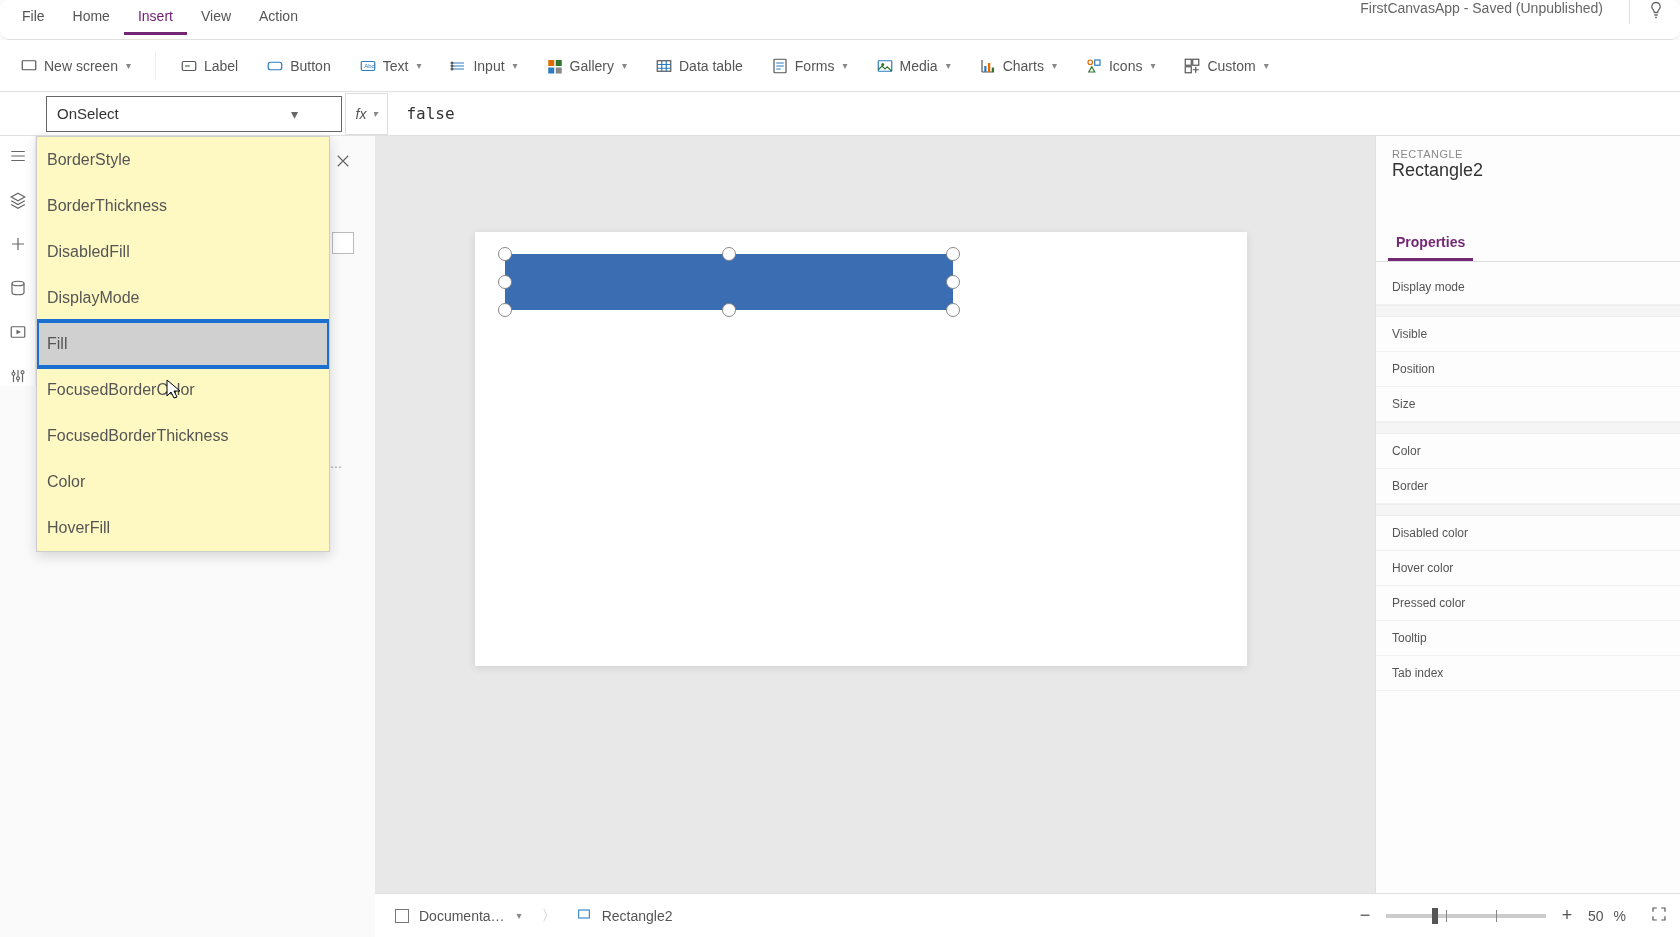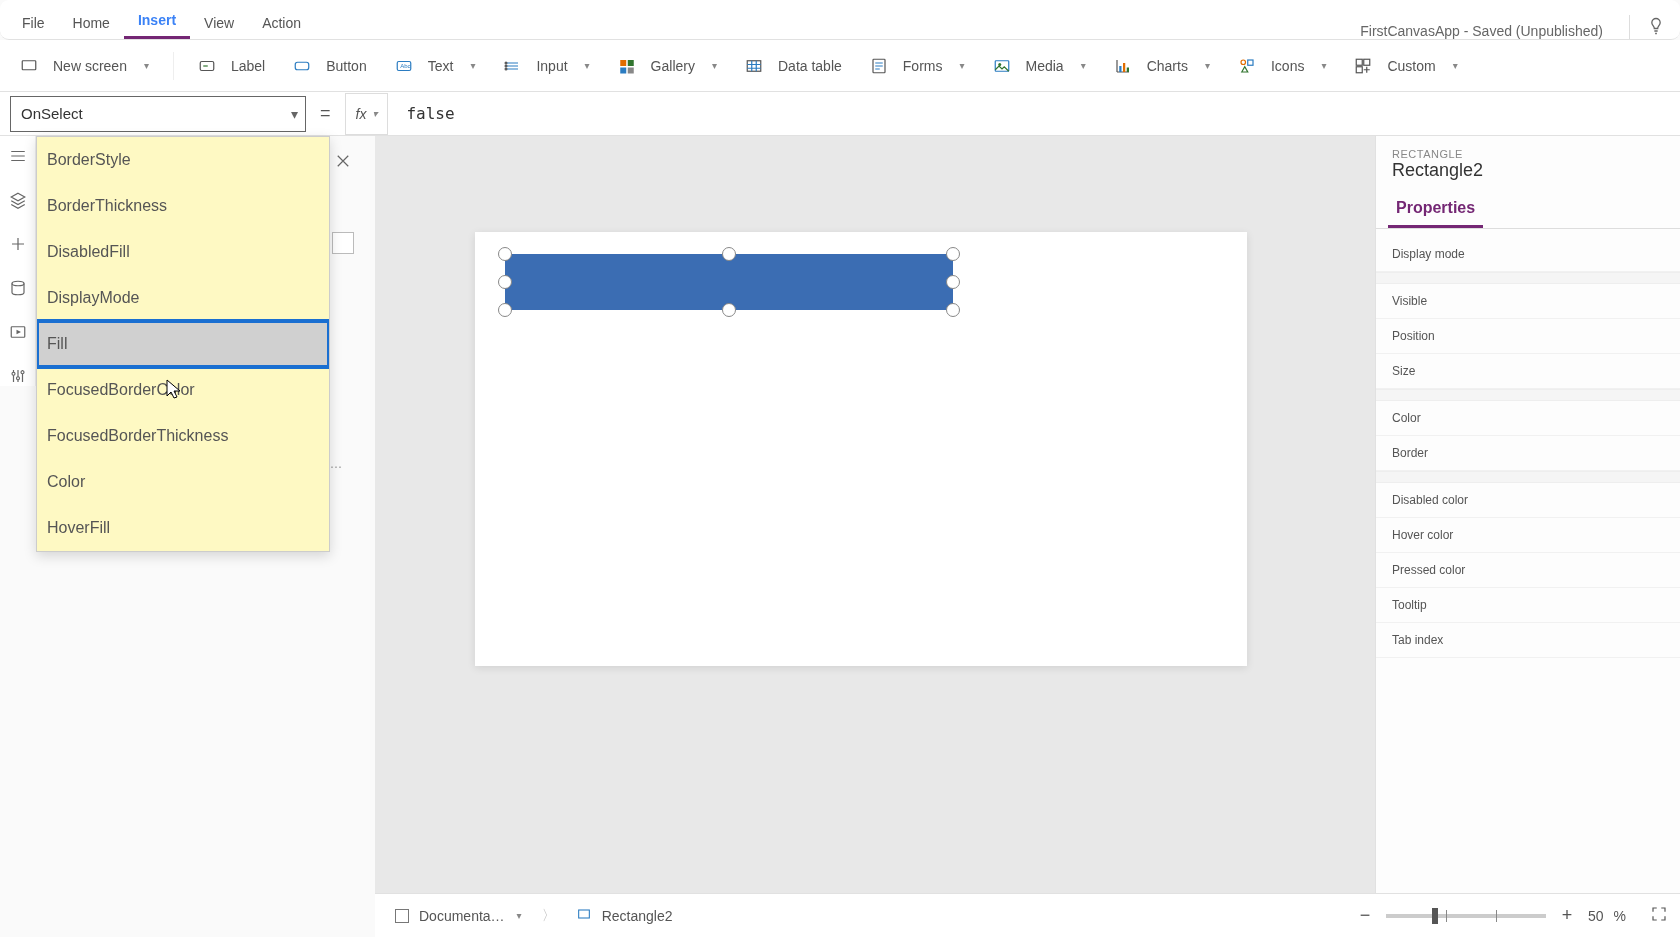--- a/index.html
+++ b/index.html
@@ -1,36 +1,36 @@
 <!DOCTYPE html>
 <html><head>
 <meta charset="utf-8">
 <style>
   * { box-sizing: border-box; margin: 0; padding: 0; font-family: "Segoe UI", -apple-system, sans-serif; }
   body { width: 1680px; height: 937px; overflow: hidden; background: #fafafa; color: #333; font-size: 14px; }
 
   
-  .menubar { display:flex; align-items:flex-end; height:40px; padding:0 8px; border-bottom:1px solid #e1e1e1; background:#fff;border-radius:9px; }
+  .menubar { display:flex; align-items:flex-start; height:40px; padding:0 8px; border-bottom:1px solid #e1e1e1; background:#fff;border-radius:9px; }
   .menubar .menu-item { padding:8px 14px; color:#555; cursor:pointer; }
-  .menubar .menu-item.active { color:#3b82f6; border-bottom:3px solid #742774; font-weight:700; }
+  .menubar .menu-item.active { color:#701a75; border-bottom:3px solid #742774; font-weight:400; }
   .menubar .spacer { flex:1; }
   .menubar .app-title { color:#666; padding-right:16px; }
   .menubar .vr { width:1px; height:24px; background:#ddd; margin:0 10px; }
   .menubar .help-icon { padding:0 6px; color:#666; }
 
   
   .ribbon { display:flex; align-items:center; height:52px; background:#fff; border-bottom:1px solid #e1e1e1; padding:0 8px; gap:4px; }
-  .ribbon .rbtn { display:flex; align-items:center; gap:15px; padding:6px 12px; color:#555; cursor:pointer; border-radius:2px; }
+  .ribbon .rbtn { display:flex; align-items:center; gap:6px; padding:6px 12px; color:#555; cursor:pointer; border-radius:2px; }
   .ribbon .icon { display:inline-flex; width:18px; height:18px; align-items:center; justify-content:center; }
   .chev { font-size:10px; color:#888; margin-left:2px; }
 
   
   .formula-row { display:flex; align-items:center; height:44px; background:#fff; border-bottom:1px solid #e1e1e1; padding:6px 10px; gap:10px; }
   .prop-select { position:relative; width:296px; }
-  .prop-select .field { width:100%; height:36px; border:1px solid #666; padding:4px 28px 4px 10px; font-size:15px; color:#333; }
+  .prop-select .field { width:100%; height:36px; border:1px solid #666; padding:4px 28px 4px 10px; font-size:15px; color:#333;margin-left:36px; }
   .prop-select .chevron { position:absolute; right:8px; top:10px; color:#666; pointer-events:none; }
   .equals { color:#555; font-size:18px; padding:0 4px; }
   .fx { display:flex; align-items:center; border:1px solid #ddd; height:42px; padding:0 10px; color:#555; font-style:italic; }
   .formula-input { flex:1; height:36px; border:none; outline:none; font-family: Consolas, monospace; font-size:16px; color:#333; padding:0 8px; }
 
   
   .dropdown { position:absolute; left:36px; top:136px; width:294px; max-height:462px; background:#fef9c3; border:1px solid #ccc; box-shadow:0 4px 12px rgba(0,0,0,.15); z-index:50; overflow-y:auto; overflow-x:hidden; }
   .dropdown .opt { padding:14px 10px; font-size:16px; color:#555; cursor:pointer; }
   .dropdown .opt.highlight { background:#d0d0d0; outline:4px solid #1a6fd1; outline-offset:-2px; }
   .dropdown::-webkit-scrollbar { width:12px; }
@@ -50,21 +50,21 @@
   .canvas-area { position:absolute; left:375px; top:136px; right:305px; bottom:44px; background:#e8e8e8; overflow:hidden; }
   .canvas-page { position:absolute; left:100px; top:96px; width:772px; height:434px; background:#fff; box-shadow:0 2px 8px rgba(0,0,0,.1); }
   .shape-rect { position:absolute; left:30px; top:22px; width:448px; height:56px; background:#3b6db3; }
   .sel-handle { position:absolute; width:14px; height:14px; background:#fff; border:1px solid #888; border-radius:50%; }
 
   
   .props { position:absolute; right:0; top:136px; width:305px; bottom:44px; background:#fdfdfd; border-left:1px solid #e1e1e1; overflow:hidden; }
   .props .hdr-type { font-size:11px; color:#888; letter-spacing:.5px; padding:12px 16px 0; }
   .props .hdr-name { font-size:18px; color:#333; padding:0 16px 10px; }
   .props .tabs { display:flex; border-bottom:1px solid #ddd; padding:0 12px; }
-  .props .tab { padding:8px 8px; font-size:16px; color:#666; cursor:pointer; }
+  .props .tab { padding:8px 8px; font-size:14px; color:#666; cursor:pointer;margin-top:35px; }
   .props .tab.active { color:#742774; border-bottom:3px solid #742774; font-weight:600; }
   .props .plist { padding:8px 0; }
   .props .prow { padding:10px 16px; font-size:12px; color:#555; border-bottom:1px solid #f1f1f1; }
   .props .pgroup-gap { height:12px; background:#f5f5f5; border-top:1px solid #eee; border-bottom:1px solid #eee; }
 
   
   .statusbar { position:absolute; left:375px; right:0; bottom:0; height:44px; background:#fff; border-top:1px solid #e1e1e1; display:flex; align-items:center; padding:0 12px; gap:12px; }
   .statusbar .crumb { display:flex; align-items:center; gap:10px; padding:4px 8px; color:#555; }
   .statusbar .crumb .sq { width:14px; height:14px; border:1.5px solid #777; }
   .statusbar .sep { color:#bbb; }

